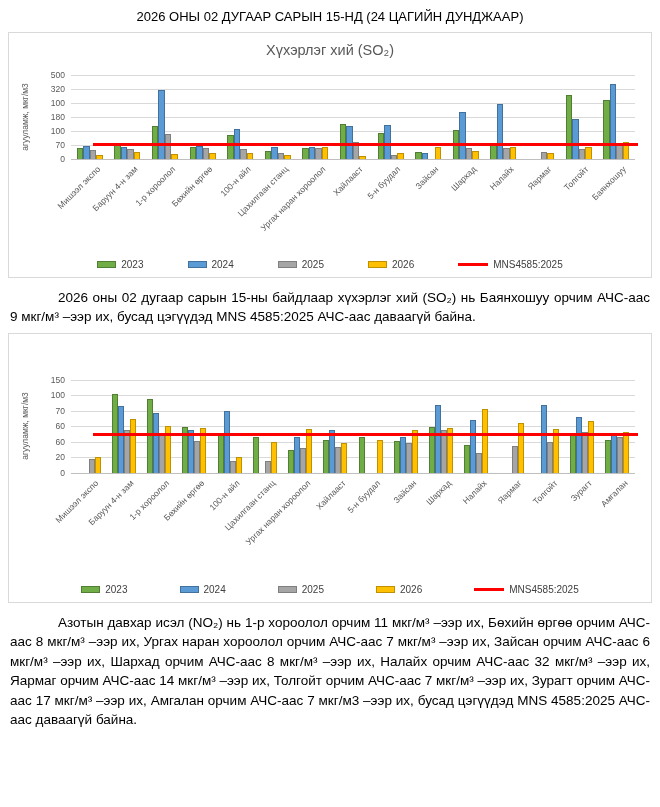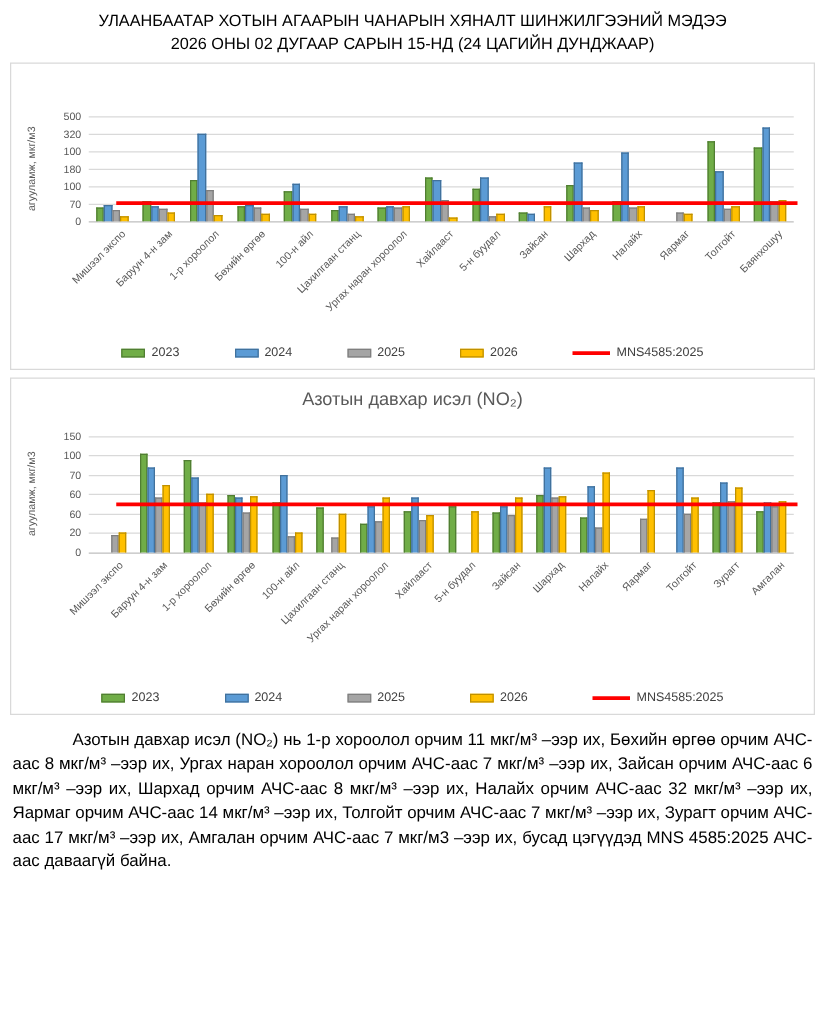--- a/index.html
+++ b/index.html
@@ -34,25 +34,25 @@
   .chip-line{width:30px;height:3.5px;}
   .para{margin:10px 10px 0 10px;font-size:13.5px;line-height:19.5px;text-align:justify;
     text-indent:48px;color:#000;}
 </style>
 </head>
 <body>
 
 <div class="page">
 
   <div class="doc-title">
-    <div>УЛААНБААТАР ХОТЫН АГААРЫН ЧАНАРЫН ХЯНАЛТ ШИНЖИЛГЭЭНИЙ МЭДЭЭ</div>
     <div>2026 ОНЫ 02 ДУГААР САРЫН 15-НД (24 ЦАГИЙН ДУНДЖААР)</div>
   </div>
 
   <div class="chart-panel" id="panel-so2">
+    <div class="chart-title">Хүхэрлэг хий (SO₂)</div>
     <div class="y-axis-label" style="left: 16px; top: 84px;">агууламж, мкг/м3</div>
     <div class="plot" style="top: 42px; height: 84px;">
         <div class="gridline" style="top: 0px;"></div>
         <div class="gridline" style="top: 14px;"></div>
         <div class="gridline" style="top: 28px;"></div>
         <div class="gridline" style="top: 42px;"></div>
         <div class="gridline" style="top: 56px;"></div>
         <div class="gridline" style="top: 70px;"></div>
         <div class="groups">
           <div class="group">
@@ -333,23 +333,23 @@
       </div>
   <div class="ytick" style="left: 22px; top: 37px;">500</div>
       <div class="ytick" style="left: 22px; top: 51px;">320</div>
       <div class="ytick" style="left: 22px; top: 65px;">100</div>
       <div class="ytick" style="left: 22px; top: 79px;">180</div>
       <div class="ytick" style="left: 22px; top: 93px;">100</div>
       <div class="ytick" style="left: 22px; top: 107px;">70</div>
       <div class="ytick" style="left: 22px; top: 121px;">0</div>
     </div>
 
+  <p class="para">2026 оны 02 дугаар сарын 15-ны байдлаар хүхэрлэг хий (SO₂) нь Баянхошуу орчим АЧС-аас 9 мкг/м³ –ээр их, бусад цэгүүдэд MNS 4585:2025 АЧС-аас даваагүй байна.</p>
 
   <div class="chart-panel" id="panel-no2">
-    <div class="chart-title">Азотын давхар исэл (NO₂)</div>
     <div class="y-axis-label" style="left: 16px; top: 92.5px;">агууламж, мкг/м3</div>
     <div class="plot" style="top: 46px; height: 93px;">
         <div class="gridline" style="top: 0px;"></div>
         <div class="gridline" style="top: 15.5px;"></div>
         <div class="gridline" style="top: 31px;"></div>
         <div class="gridline" style="top: 46.5px;"></div>
         <div class="gridline" style="top: 62px;"></div>
         <div class="gridline" style="top: 77.5px;"></div>
         <div class="groups">
           <div class="group">

